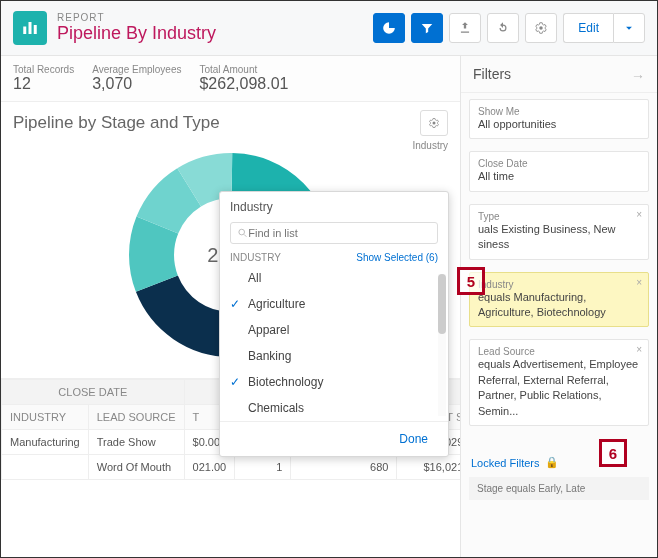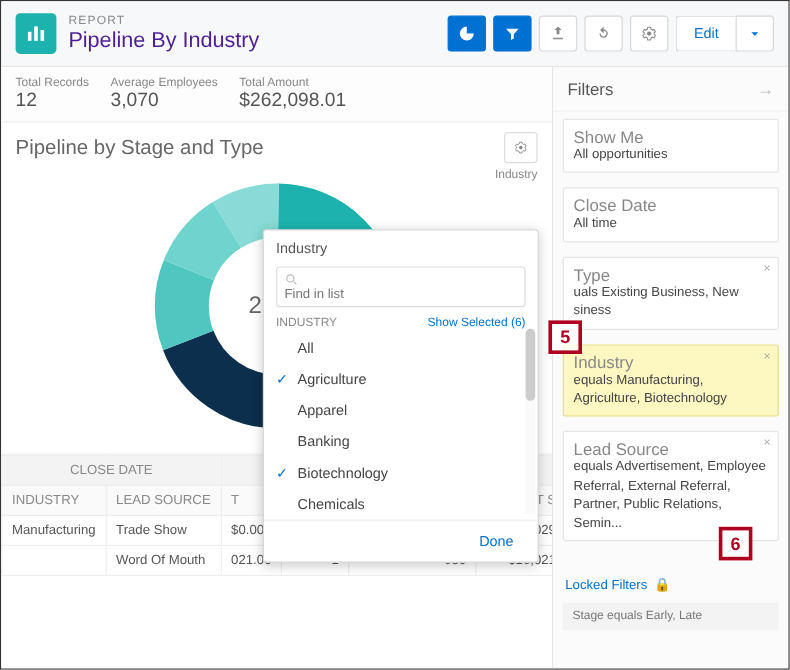--- a/index.html
+++ b/index.html
@@ -2,21 +2,21 @@
 <html><head>
 <meta charset="utf-8">
 <style>
   * { box-sizing: border-box; margin: 0; padding: 0; font-family: -apple-system, BlinkMacSystemFont, "Segoe UI", Arial, sans-serif; }
   body { width: 658px; height: 558px; background: #fff; border: 1px solid #333; overflow: hidden; position: relative; font-size: 12px; color: #444; }
 
   .header { display: flex; align-items: center; padding: 10px 12px; background: #f7f8f9; border-bottom: 1px solid #e5e5e5; }
   .report-icon { width: 34px; height: 34px; background: #1db2ad; border-radius: 4px; display: flex; align-items: center; justify-content: center; margin-right: 10px; }
   .report-icon svg { fill: #fff; }
   .header-titles .caption { font-size: 10px; color: #888; letter-spacing: 1px; }
-  .header-titles .title { font-size: 18px; color: #4c1d95; }
+  .header-titles .title { font-size: 18px; color: #be185d; }
   .header-actions { margin-left: auto; display: flex; gap: 6px; }
   .btn { border: 1px solid #d8d8d8; background: #fff; border-radius: 3px; height: 30px; min-width: 32px; display: flex; align-items: center; justify-content: center; cursor: pointer; font-size: 12px; color: #0070d2; padding: 0 8px; }
   .btn.primary { background: #0070d2; border-color: #0070d2; color: #fff; }
   .btn svg { width: 14px; height: 14px; }
   .btn.primary svg { fill: #fff; }
   .btn.neutral svg { fill: #888; }
   .edit-btn-group { display: flex; }
   .edit-btn-group .btn:first-child { border-radius: 3px 0 0 3px; border-right: none; padding: 0 14px; }
   .edit-btn-group .btn:last-child { border-radius: 0 3px 3px 0; min-width: 26px; }
 
@@ -32,42 +32,42 @@
   .chart-head { display: flex; align-items: center; justify-content: space-between; }
   .chart-title { font-size: 17px; color: #666; }
   .gear-chip { width: 28px; height: 26px; border: 1px solid #ddd; border-radius: 3px; display: flex; align-items: center; justify-content: center; }
   .donut-area { position: relative; height: 238px; display: flex; align-items: center; justify-content: center; }
   .donut { width: 210px; height: 210px; position: relative; }
   .donut-center { position: absolute; top: 50%; left: 50%; transform: translate(-50%, -50%); font-size: 20px; color: #666; }
   .chart-legend { position: absolute; right: 12px; top: 38px; font-size: 10px; color: #888; text-align: right; }
 
   .dropdown { position: absolute; top: 190px; left: 218px; width: 230px; background: #fff; border: 1px solid #d8d8d8; border-radius: 3px; box-shadow: 0 2px 10px rgba(0,0,0,.2); z-index: 50; }
   .dropdown .dd-header { padding: 8px 10px 4px; font-size: 12px; color: #555; }
-  .dropdown .dd-search { margin: 4px 10px 6px; border: 1px solid #ddd; border-radius: 3px; display: flex; align-items: flex-start; padding: 4px 6px; flex-direction: column; }
+  .dropdown .dd-search { margin: 4px 10px 6px; border: 1px solid #ddd; border-radius: 3px; display: flex; align-items: flex-end; padding: 4px 6px; }
   .dropdown .dd-search input { border: none; outline: none; width: 100%; font-size: 11px; color: #999; }
   .dropdown .dd-group { padding: 2px 10px; display: flex; justify-content: space-between; font-size: 10px; color: #888; }
   .dropdown .dd-group a { color: #0070d2; text-decoration: none; }
   .dropdown .dd-item { padding: 6px 10px 6px 28px; font-size: 12px; color: #444; cursor: pointer; position: relative; }
   .dropdown .dd-item.checked::before { content: "✓"; position: absolute; left: 10px; color: #0070d2; }
   .dropdown .dd-scroll { position: absolute; right: 2px; top: 82px; bottom: 40px; width: 8px; background: #fafafa; }
   .dropdown .dd-thumb { position: absolute; top: 0; width: 8px; height: 60px; background: #ccc; border-radius: 4px; }
   .dropdown .dd-footer { display: flex; justify-content: flex-end; padding: 6px 10px; border-top: 1px solid #eee; }
   .dropdown .dd-done { color: #0070d2; cursor: pointer; font-size: 12px; padding: 4px 10px; }
 
   .table-area { flex: 1; overflow: hidden; font-size: 11px; }
   table { width: 100%; border-collapse: collapse; }
   th, td { border: 1px solid #eee; padding: 6px 8px; text-align: left; color: #555; white-space: nowrap; }
   th { background: #fafafa; font-weight: normal; color: #888; }
   th.top-h { text-align: center; background: #f3f3f3; }
   td.num, th.num { text-align: right; }
 
   .filters { width: 196px; background: #fbfbfb; display: flex; flex-direction: column; position: relative; overflow: hidden; }
   .filters-head { padding: 10px 12px; font-size: 14px; color: #555; display: flex; justify-content: space-between; align-items: center; border-bottom: 1px solid #eee; gap: 16px; }
   .filter-card { margin: 6px 8px; background: #fff; border: 1px solid #e5e5e5; border-radius: 2px; padding: 6px 8px; position: relative; }
-  .filter-card .f-label { font-size: 14px; color: #888; }
+  .filter-card .f-label { font-size: 10px; color: #888; }
   .filter-card .f-value { font-size: 11px; color: #444; line-height: 1.4; }
   .filter-card .close-x { position: absolute; right: 6px; top: 4px; font-size: 10px; color: #aaa; cursor: pointer; }
   .filter-card.highlight { background: #fdf7c2; border-color: #e8df8a; }
   .locked-head { margin: 24px 10px 4px; font-size: 11px; color: #0070d2; display: flex; align-items: flex-end; gap: 6px; }
   .locked-row { margin: 4px 8px; padding: 6px 8px; background: #f3f3f3; font-size: 10px; color: #777; }
 
   .step-box { position: absolute; border: 3px solid #b00020; color: #b00020; font-weight: bold; font-size: 15px; display: flex; align-items: center; justify-content: center; background: rgba(255,255,255,.7); z-index: 80; }
   .step5 { top: 266px; left: 456px; width: 28px; height: 28px; }
   .step6 { top: 438px; left: 598px; width: 28px; height: 28px; }
 </style>

